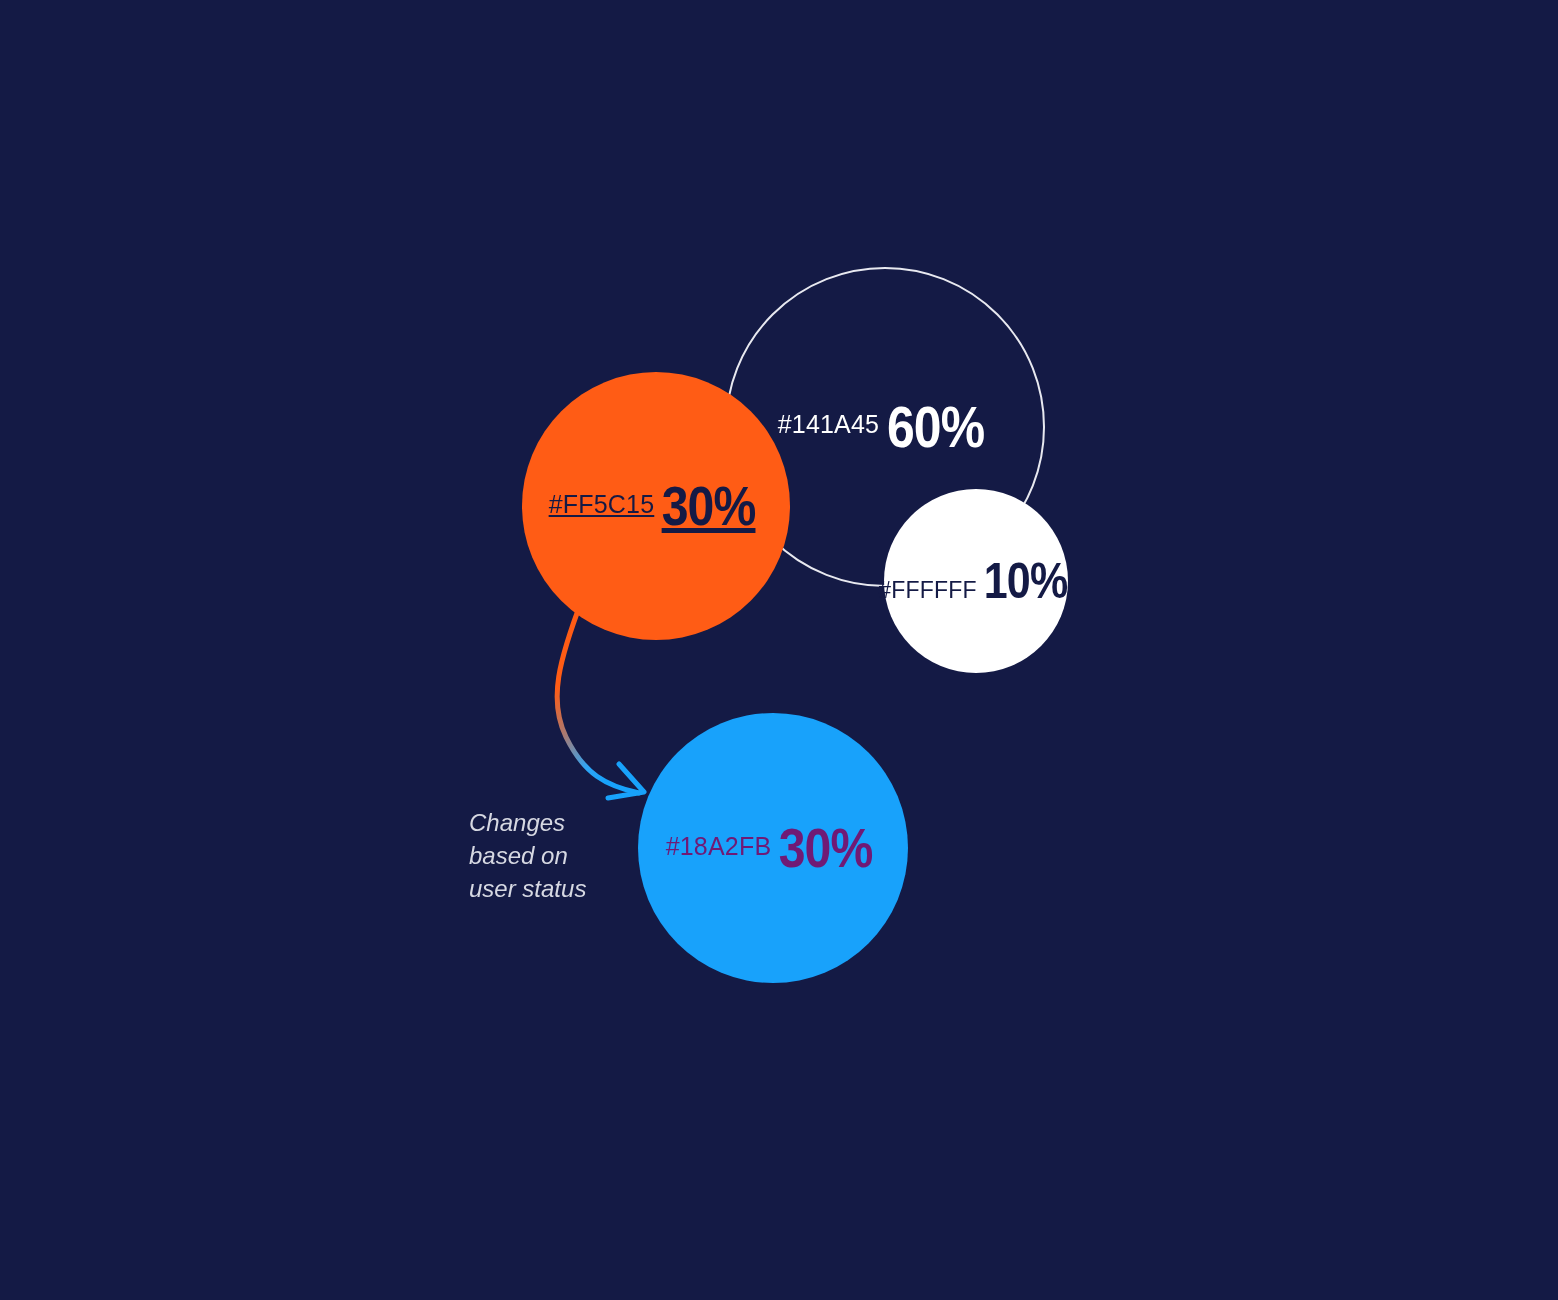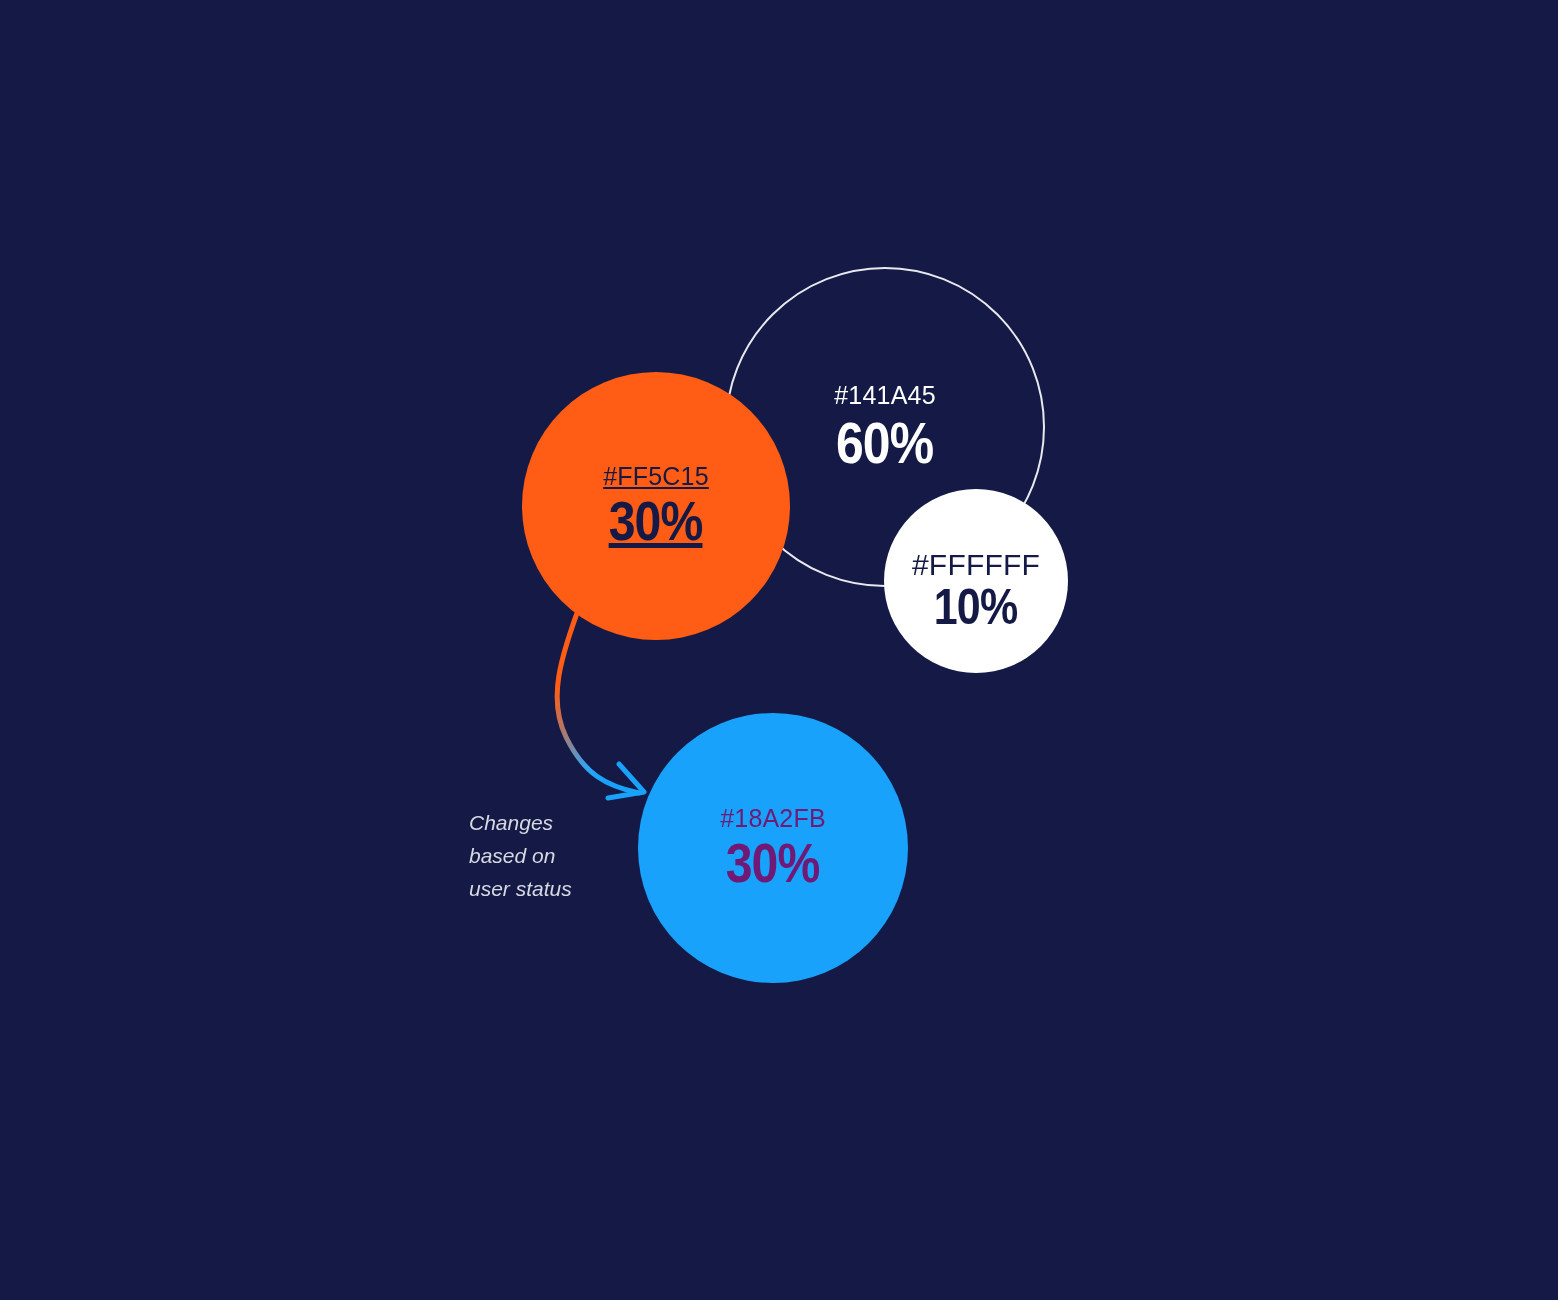--- a/index.html
+++ b/index.html
@@ -24,21 +24,21 @@
     position: absolute;
     left: 0;
     top: 0;
     width: 1558px;
     height: 1300px;
   }
   .bubble {
     position: absolute;
     border-radius: 50%;
     display: flex;
-    flex-direction: column;
+    flex-direction: row;
     align-items: center;
     justify-content: center;
     box-sizing: border-box;
     text-align: center;
     line-height: 1;
   }
   .bubble .hexlabel {
     font-size: 25px;
     font-weight: 400;
     letter-spacing: 0.2px;
@@ -84,21 +84,21 @@
   
   #bubble-white {
     left: 884px;
     top: 489px;
     width: 184px;
     height: 184px;
     background: #FFFFFF;
     color: #141A45;
     z-index: 5;
   }
-  #bubble-white .hexlabel { font-size: 30px; margin-bottom: 2px; margin-top: 20px; }
+  #bubble-white .hexlabel { font-size: 23px; margin-bottom: 2px; margin-top: 20px; }
   #bubble-white .pct { font-size: 50px; }
 
   
   #bubble-blue {
     left: 638px;
     top: 713px;
     width: 270px;
     height: 270px;
     background: #18A2FB;
     color: #701a75;
@@ -107,21 +107,21 @@
   #bubble-blue .pct { font-size: 56px; }
 
   
   #annotation {
     position: absolute;
     left: 469px;
     top: 806px;
     width: 180px;
     color: #D6D8E2;
     font-style: italic;
-    font-size: 21px;
+    font-size: 24px;
     line-height: 33px;
     z-index: 6;
     white-space: pre-line;
   }
 </style>
 </head>
 <body>
 
 <div id="stage">
 

